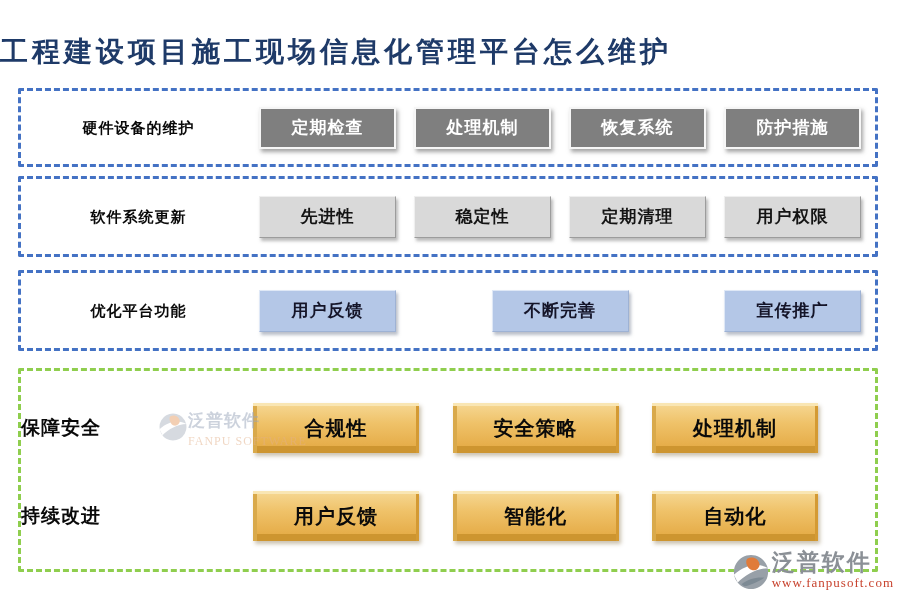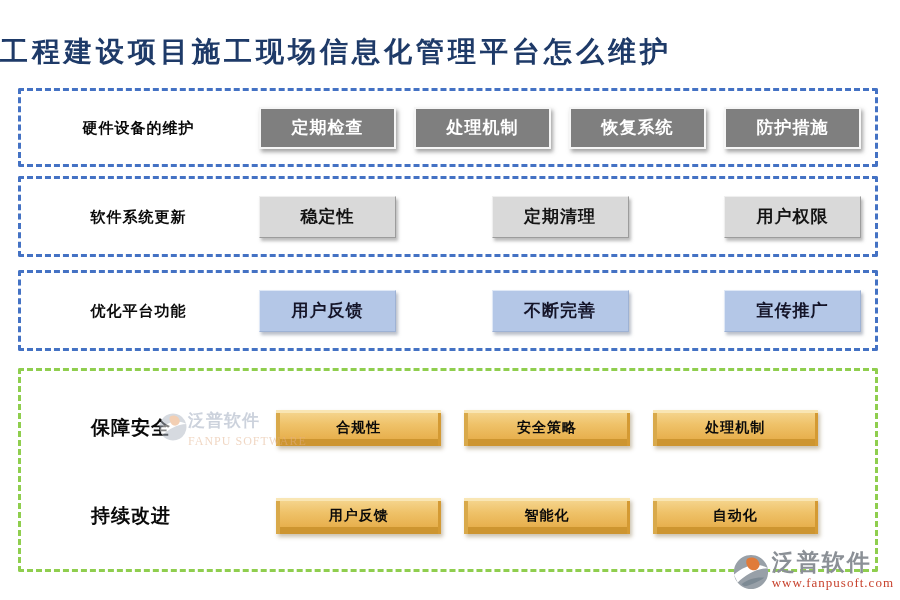--- a/index.html
+++ b/index.html
@@ -46,34 +46,33 @@
   }
   .btn-blue{
     background:#B4C7E7;color:#141428;
     border:1px solid #9eb2d4;border-top-color:#dfe8f6;border-left-color:#dfe8f6;
     box-shadow:2px 3px 3px rgba(120,130,150,0.5);
   }
   .g-row{position:absolute;left:0;right:0;height:58px;}
   .g-row-1{top:28px;}
   .g-row-2{top:116px;}
   .g-label{
-    position:absolute;left:0;width:220px;text-align:center;top:50%;transform:translateY(-50%);
+    position:absolute;left:0;width:220px;text-align:left;top:50%;transform:translateY(-50%);
     font-size:19px;font-weight:bold;color:#0a0a0a;letter-spacing:1px;
   }
   .g-btn-row{
     position:absolute;left:232px;right:57px;top:0;height:100%;
     display:flex;justify-content:space-between;align-items:center;
   }
   .btn-gold{
-    width:166px;height:36px;display:flex;align-items:center;justify-content:center;
-    font-size:14px;font-weight:bold;color:#0a0a0a;letter-spacing:1px;box-sizing:border-box;
+    width:166px;height:50px;display:flex;align-items:center;justify-content:center;
+    font-size:20px;font-weight:bold;color:#0a0a0a;letter-spacing:1px;box-sizing:border-box;
     background:linear-gradient(180deg,#f6d894 0%,#efc269 40%,#e8b251 75%,#e2a73f 100%);
     box-shadow:inset 0 3px 0 #f9e6b4, inset 4px 0 0 #d9a94a, inset -3px 0 0 #d49a33,
                inset 0 -7px 0 #cd9530, 2px 3px 4px rgba(140,120,80,0.45);
-    margin-left:23px;
   }
   .watermark{
     position:absolute;left:158px;top:412px;display:flex;align-items:flex-start;
     opacity:0.5;pointer-events:none;
   }
   .watermark .wm-text{display:flex;flex-direction:column;line-height:1;}
   .wm-name{font-size:17px;font-weight:bold;color:#9aa6bb;letter-spacing:1px;}
   .wm-sub{font-size:12px;color:#e2b08a;letter-spacing:1px;margin-top:6px;}
   .brand{
     position:absolute;right:6px;bottom:5px;display:flex;align-items:flex-start;
@@ -96,20 +95,21 @@
       <div class="btn btn-dark">定期检查</div>
       <div class="btn btn-dark">处理机制</div>
       <div class="btn btn-dark">恢复系统</div>
       <div class="btn btn-dark">防护措施</div>
     </div>
   </div>
 
   <div class="dash-box box-2">
     <div class="row-label lbl-mid">软件系统更新</div>
     <div class="btn-row">
+      <div class="btn btn-gray">先进性</div>
       <div class="btn btn-gray">稳定性</div>
       <div class="btn btn-gray">定期清理</div>
       <div class="btn btn-gray">用户权限</div>
     </div>
   </div>
 
   <div class="dash-box box-3">
     <div class="row-label lbl-mid">优化平台功能</div>
     <div class="btn-row">
       <div class="btn btn-blue">用户反馈</div>

